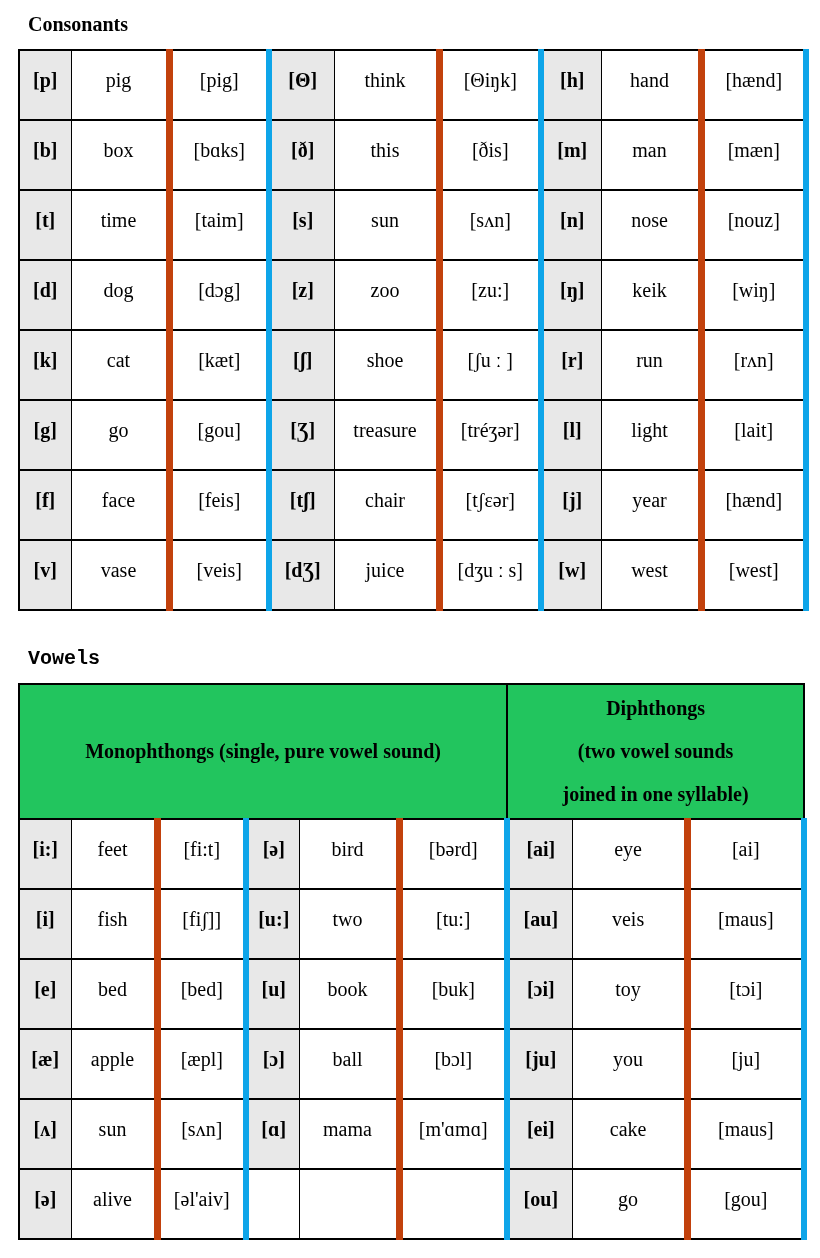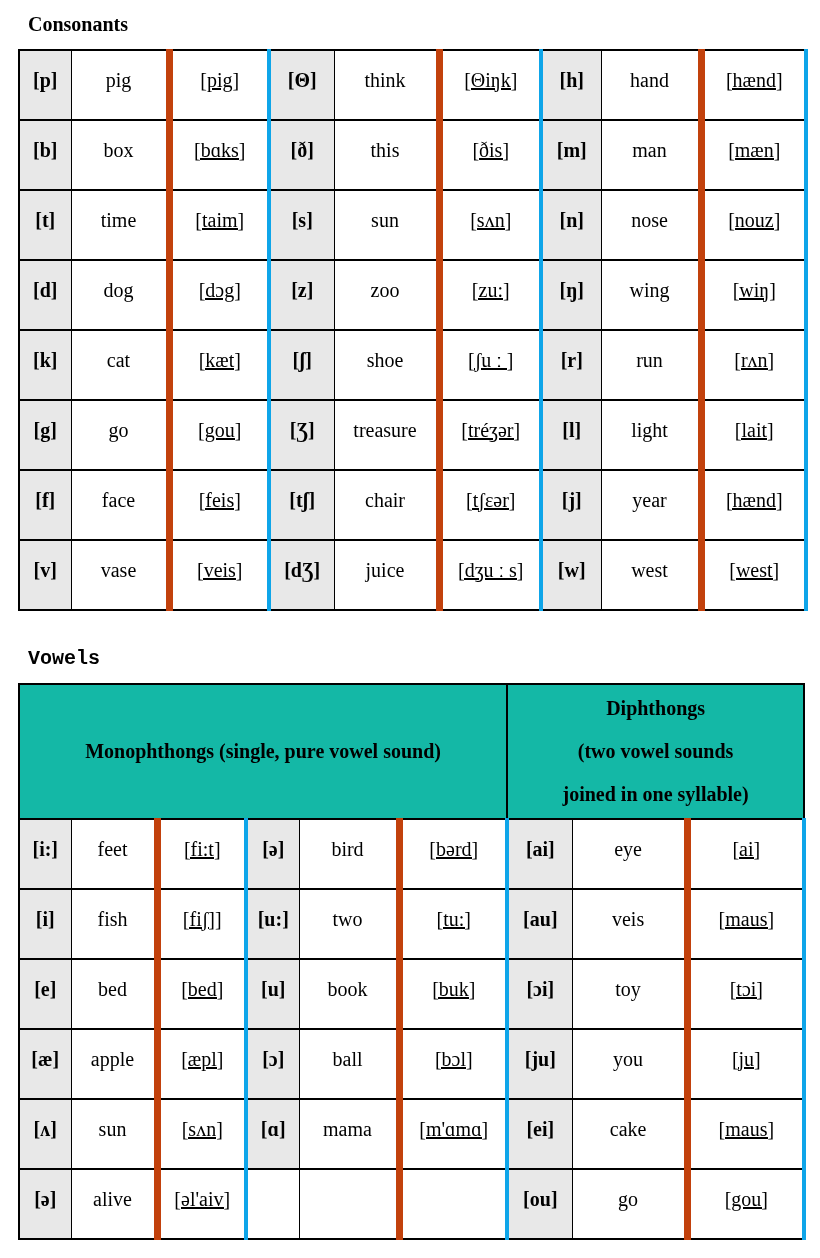--- a/index.html
+++ b/index.html
@@ -35,25 +35,25 @@
     border-bottom: 2px solid #000;
     padding: 0 2px 10px 2px;
   }
   td.sym {
     font-weight: bold;
     border-left: 2px solid #000;
     border-right: 1px solid #000;
   }
   td.shaded { background: #e8e8e8; }
   td.word  { border-right: 7px solid #c2410c; }
-  td.trans { border-right: 4px solid #0ea5e9; text-decoration: underline; }
+  td.trans { border-right: 6px solid #0ea5e9; }
   tr.header-row { height: 135px; }
   th {
     border: 2px solid #000;
-    background: #14b8a6;
+    background: #22c55e;
     font-weight: bold;
     padding: 0 6px;
   }
   .diph-line { line-height: 43px; }
 </style>
 </head>
 <body>
 
 <div class="page">
 
@@ -106,21 +106,21 @@
           <td class="trans">[nouz]</td>
         </tr>
         <tr class="body-row">
           <td class="sym shaded">[d]</td>
           <td class="word">dog</td>
           <td class="trans">[dɔg]</td>
           <td class="sym shaded">[z]</td>
           <td class="word">zoo</td>
           <td class="trans">[zu:]</td>
           <td class="sym shaded">[ŋ]</td>
-          <td class="word">wing</td>
+          <td class="word">keik</td>
           <td class="trans">[wiŋ]</td>
         </tr>
         <tr class="body-row">
           <td class="sym shaded">[k]</td>
           <td class="word">cat</td>
           <td class="trans">[kæt]</td>
           <td class="sym shaded">[ʃ]</td>
           <td class="word">shoe</td>
           <td class="trans">[ʃu ː ]</td>
           <td class="sym shaded">[r]</td>

